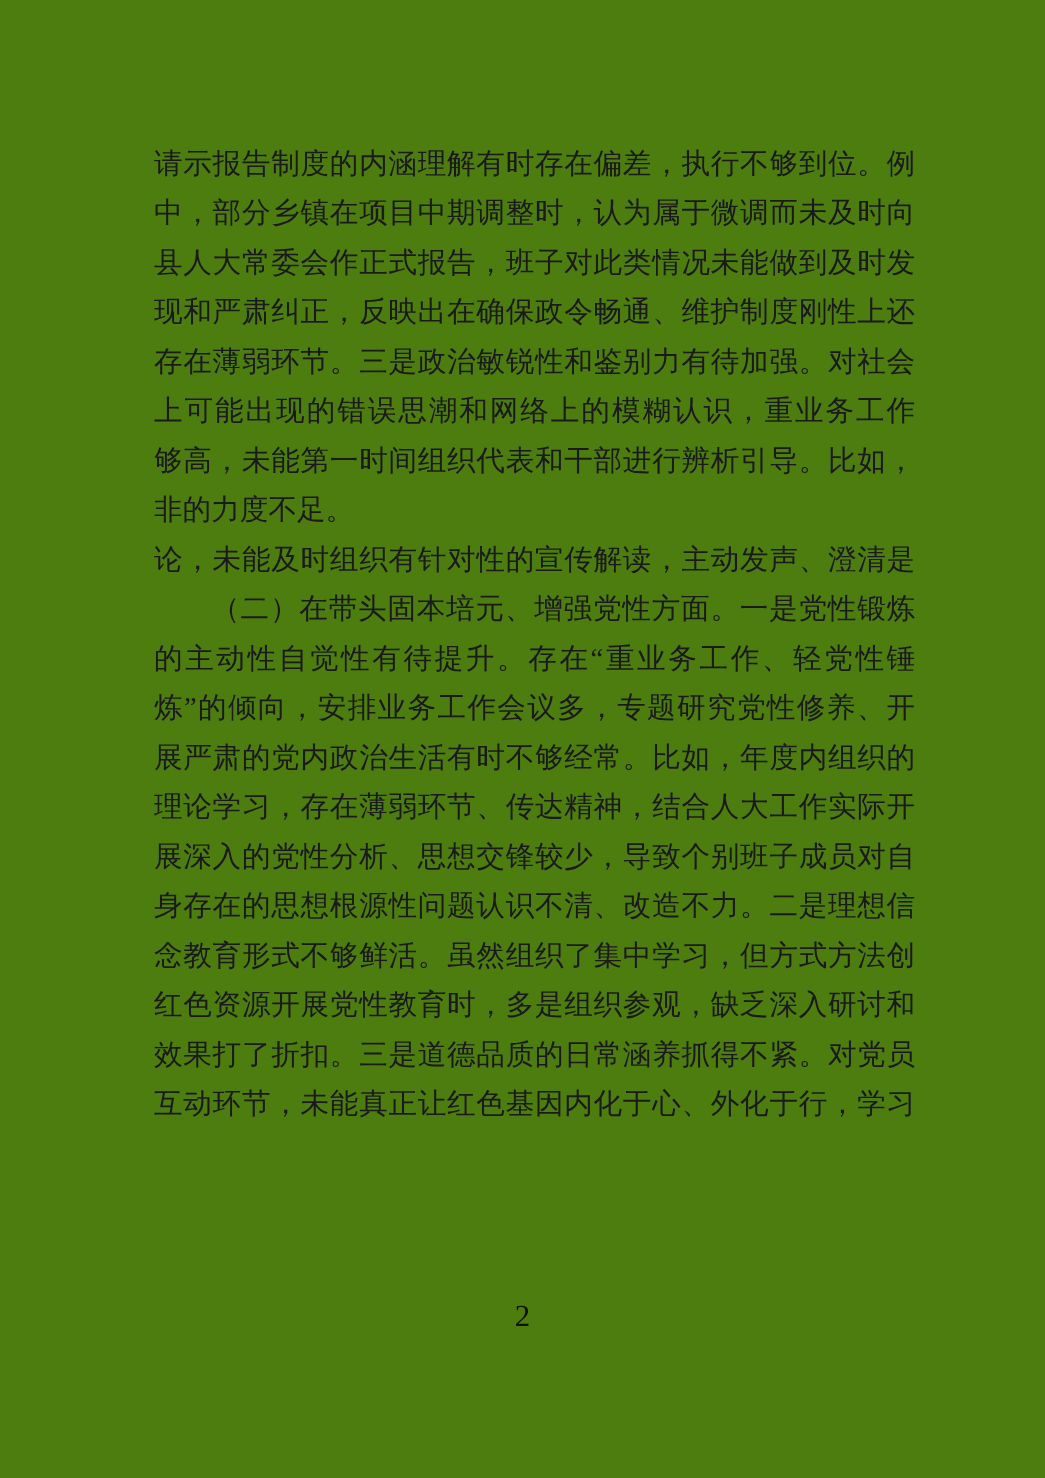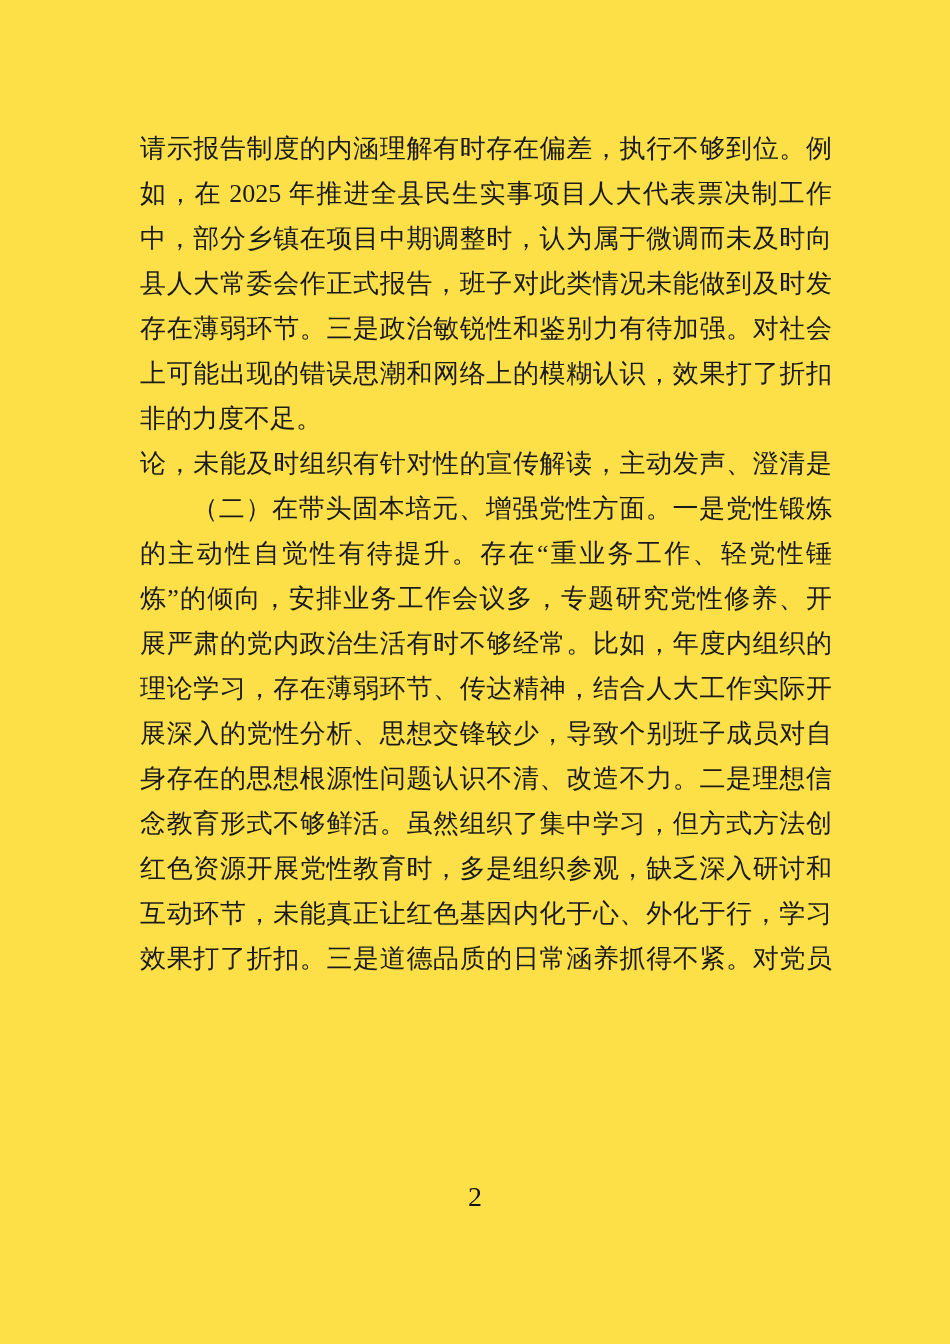--- a/index.html
+++ b/index.html
@@ -4,21 +4,21 @@
 <style>
   html, body {
     margin: 0;
     padding: 0;
     background: #ffffff;
   }
   .page {
     position: relative;
     width: 950px;
     height: 1344px;
-    background: #fde047;
+    background: #4d7c0f;
     overflow: hidden;
     font-family: "Liberation Serif", "DejaVu Serif", serif;
   }
   .body-text {
     position: absolute;
     left: 140px;
     top: 126px;
     width: 692px;
     color: #1a1a1a;
     font-size: 26px;
@@ -53,36 +53,37 @@
     font-family: "Liberation Serif", "DejaVu Serif", serif;
   }
 </style>
 </head>
 <body>
 
 <div class="page">
   <div class="body-text" id="body-text">
       <div class="paragraph">
         <div class="text-line">请示报告制度的内涵理解有时存在偏差，执行不够到位。例</div>
-        <div class="text-line">如，在 2025 年推进全县民生实事项目人大代表票决制工作</div>
         <div class="text-line">中，部分乡镇在项目中期调整时，认为属于微调而未及时向</div>
         <div class="text-line">县人大常委会作正式报告，班子对此类情况未能做到及时发</div>
+        <div class="text-line">现和严肃纠正，反映出在确保政令畅通、维护制度刚性上还</div>
         <div class="text-line">存在薄弱环节。三是政治敏锐性和鉴别力有待加强。对社会</div>
-        <div class="text-line">上可能出现的错误思潮和网络上的模糊认识，效果打了折扣</div>
+        <div class="text-line">上可能出现的错误思潮和网络上的模糊认识，重业务工作</div>
+        <div class="text-line">够高，未能第一时间组织代表和干部进行辨析引导。比如，</div>
         <div class="text-line last-line">非的力度不足。</div>
         <div class="text-line">论，未能及时组织有针对性的宣传解读，主动发声、澄清是</div>
       </div>
       <div class="paragraph">
         <div class="text-line indent">（二）在带头固本培元、增强党性方面。一是党性锻炼</div>
         <div class="text-line">的主动性自觉性有待提升。存在“重业务工作、轻党性锤</div>
         <div class="text-line">炼”的倾向，安排业务工作会议多，专题研究党性修养、开</div>
         <div class="text-line">展严肃的党内政治生活有时不够经常。比如，年度内组织的</div>
         <div class="text-line">理论学习，存在薄弱环节、传达精神，结合人大工作实际开</div>
         <div class="text-line">展深入的党性分析、思想交锋较少，导致个别班子成员对自</div>
         <div class="text-line">身存在的思想根源性问题认识不清、改造不力。二是理想信</div>
         <div class="text-line">念教育形式不够鲜活。虽然组织了集中学习，但方式方法创</div>
         <div class="text-line">红色资源开展党性教育时，多是组织参观，缺乏深入研讨和</div>
+        <div class="text-line">效果打了折扣。三是道德品质的日常涵养抓得不紧。对党员</div>
         <div class="text-line">互动环节，未能真正让红色基因内化于心、外化于行，学习</div>
-        <div class="text-line">效果打了折扣。三是道德品质的日常涵养抓得不紧。对党员</div>
       </div>
     </div>
   <div class="page-number">2</div>
 </div>
 
 </body></html>

